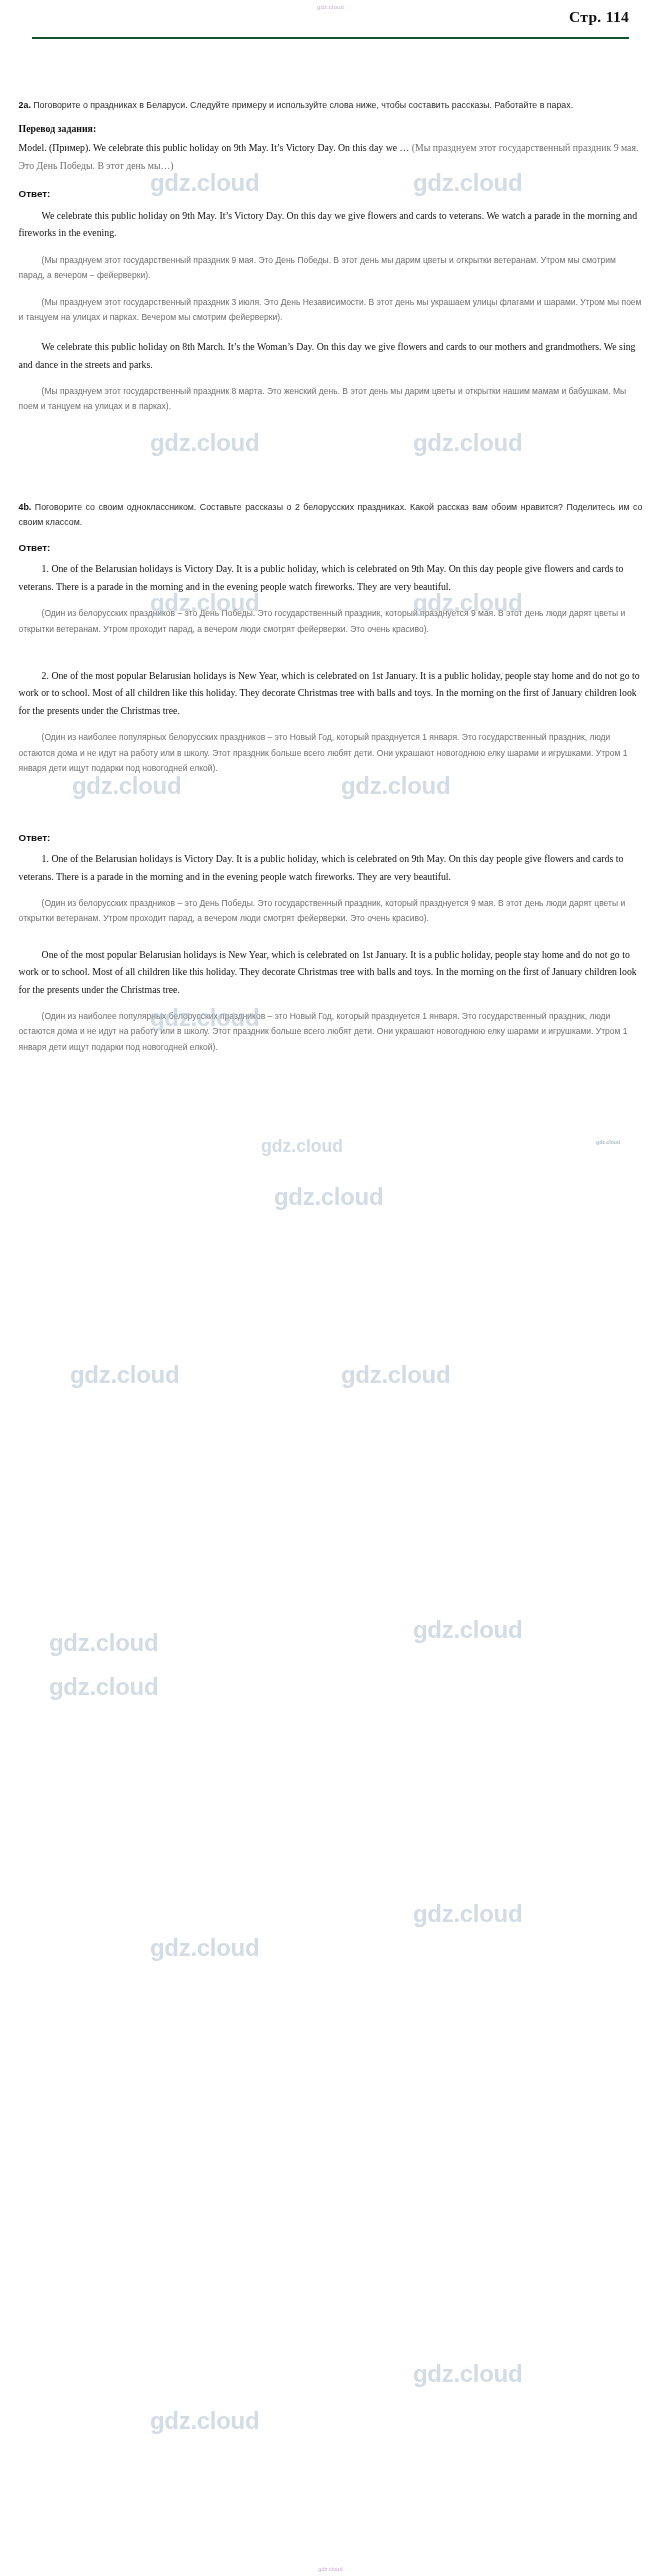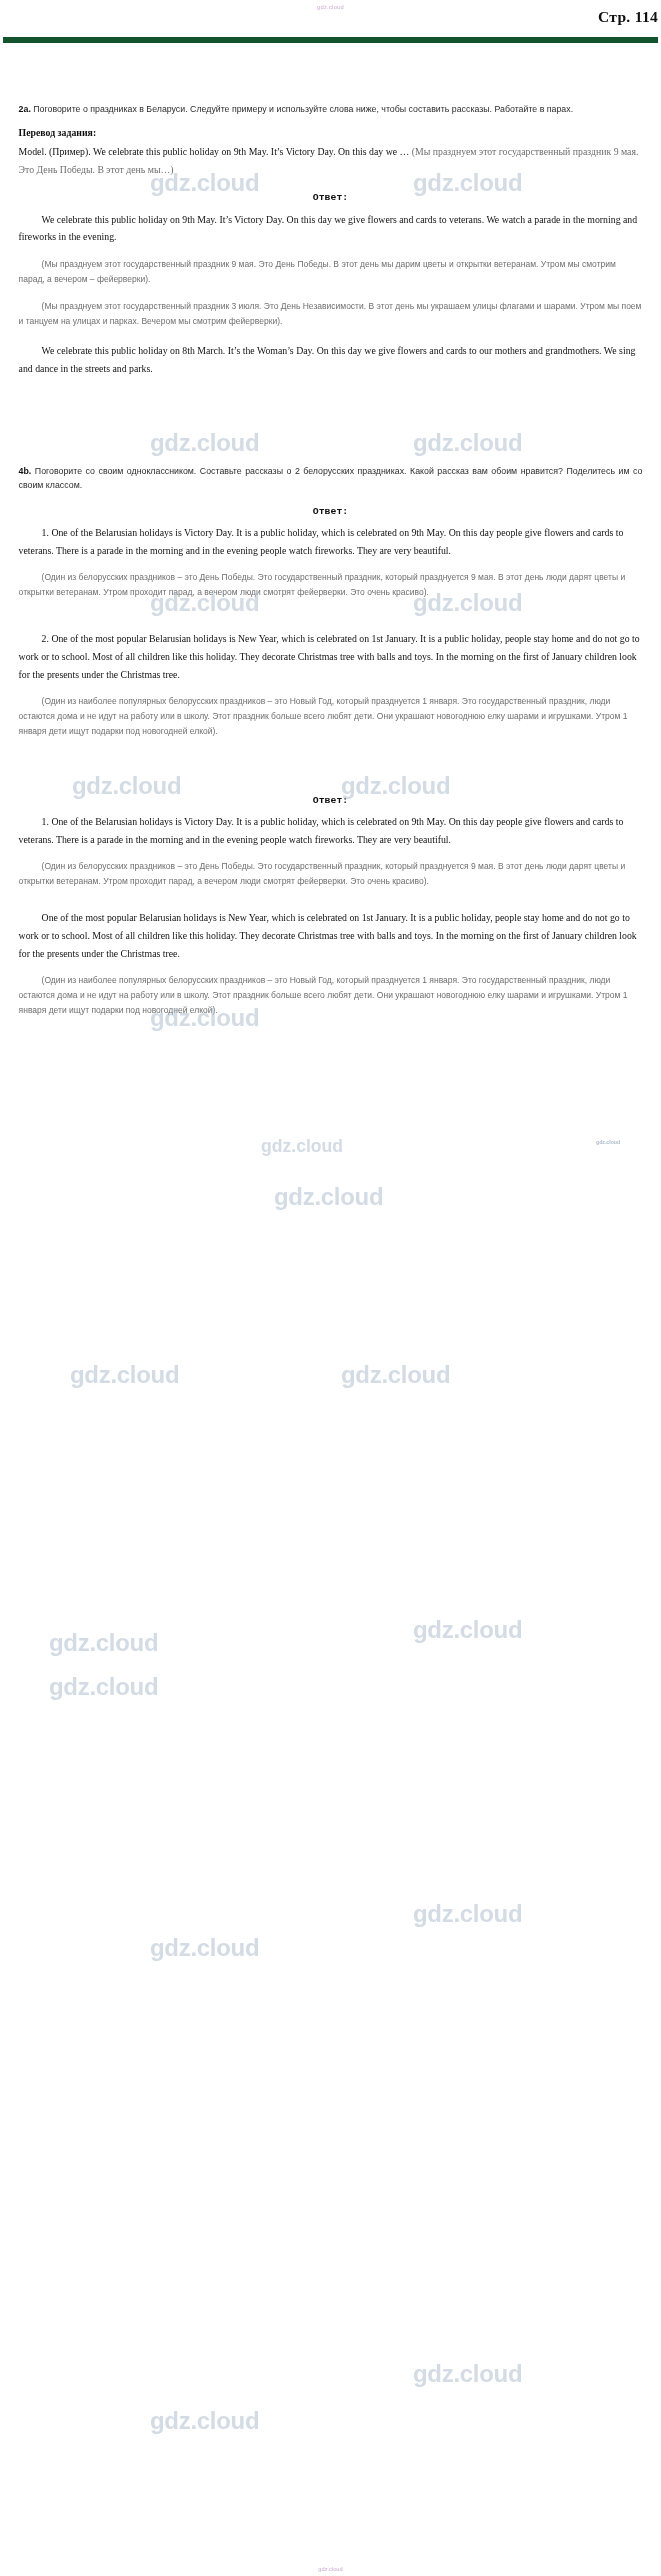--- a/index.html
+++ b/index.html
@@ -30,22 +30,22 @@
     transform: translateX(-50%);
     font-family: "Liberation Sans", sans-serif;
     font-size: 5.7px;
     color: #c9a9cf;
     letter-spacing: 0.3px;
     z-index: 5;
   }
   .header-bar {
     position: relative;
     height: 37px;
-    border-bottom: 6px solid #14532d;
-    margin: 0 3px;
+    border-bottom: 2px solid #14532d;
+    margin: 0 32px;
   }
   .page-number {
     position: absolute;
     right: 0;
     top: 8.3px;
     font-family: "Liberation Serif", serif;
     font-weight: bold;
     font-size: 15.5px;
     color: #111;
     letter-spacing: 0.3px;
@@ -73,27 +73,26 @@
   }
   .label-strong {
     font-family: "Liberation Serif", serif;
     font-weight: bold;
     font-size: 9.8px;
     color: #111;
     margin: 11.4px 0 5.2px 0;
     display: block;
   }
   .label-answer {
-    font-family: Liberation Mono, monospace;
+    font-family: Liberation Sans, sans-serif;
     font-weight: bold;
     font-size: 9.8px;
     color: #111;
     margin: 13.4px 0 7.2px 0;
     display: block;
-    text-align: center;
   }
   p.en {
     font-family: "Liberation Serif", serif;
     font-size: 9.8px;
     line-height: 1.82;
     color: #111;
     margin: 0 0 10.3px 0;
     text-align: left;
     text-indent: 23px;
   }
@@ -172,20 +171,21 @@
       </p>
 
       <span class="label-answer">Ответ:</span>
 
       <p class="en">We celebrate this public holiday on 9th May. It’s Victory Day. On this day we give flowers and cards to veterans. We watch a parade in the morning and fireworks in the evening.</p>
       <p class="ru">(Мы празднуем этот государственный праздник 9 мая. Это День Победы. В этот день мы дарим цветы и открытки ветеранам. Утром мы смотрим парад, а вечером – фейерверки).</p>
 
       <p class="ru">(Мы празднуем этот государственный праздник 3 июля. Это День Независимости. В этот день мы украшаем улицы флагами и шарами. Утром мы поем и танцуем на улицах и парках. Вечером мы смотрим фейерверки).</p>
 
       <p class="en">We celebrate this public holiday on 8th March. It’s the Woman’s Day. On this day we give flowers and cards to our mothers and grandmothers. We sing and dance in the streets and parks.</p>
+      <p class="ru">(Мы празднуем этот государственный праздник 8 марта. Это женский день. В этот день мы дарим цветы и открытки нашим мамам и бабушкам. Мы поем и танцуем на улицах и в парках).</p>
     </div>
 
     <div class="spacer-lg"></div>
 
     <div class="task-block">
       <div class="task-head">
         <span class="task-num">4b.</span>
         <span>Поговорите со своим одноклассником. Составьте рассказы о 2 белорусских праздниках. Какой рассказ вам обоим нравится? Поделитесь им со своим классом.</span>
       </div>
 

